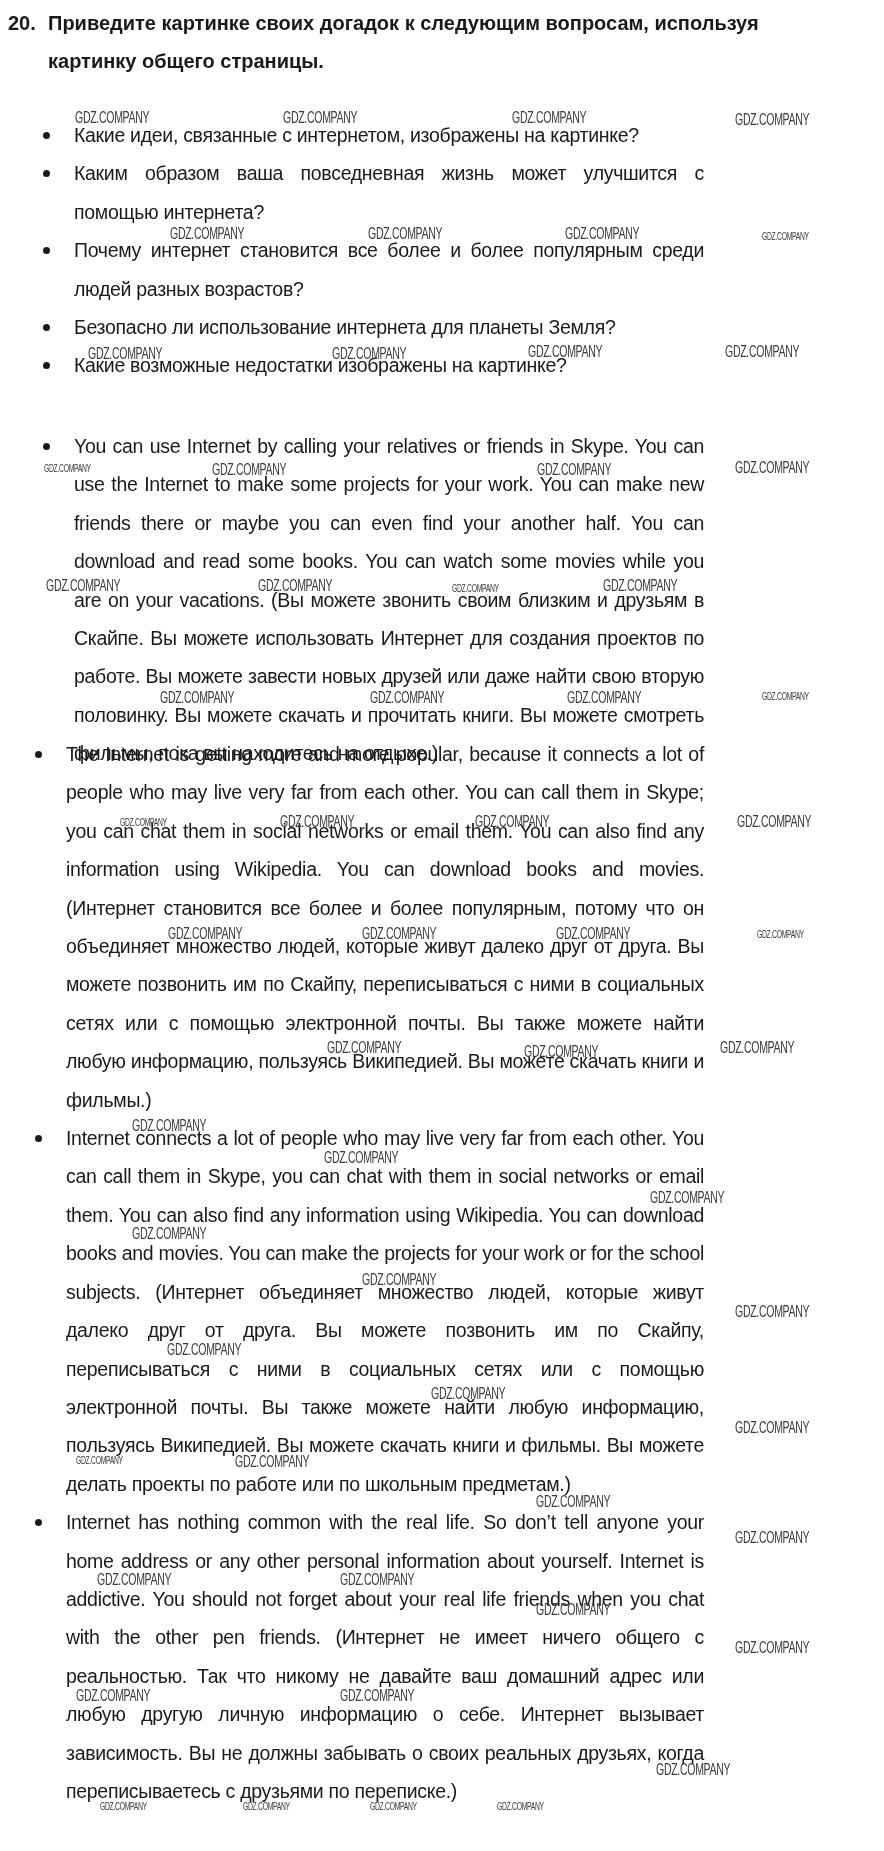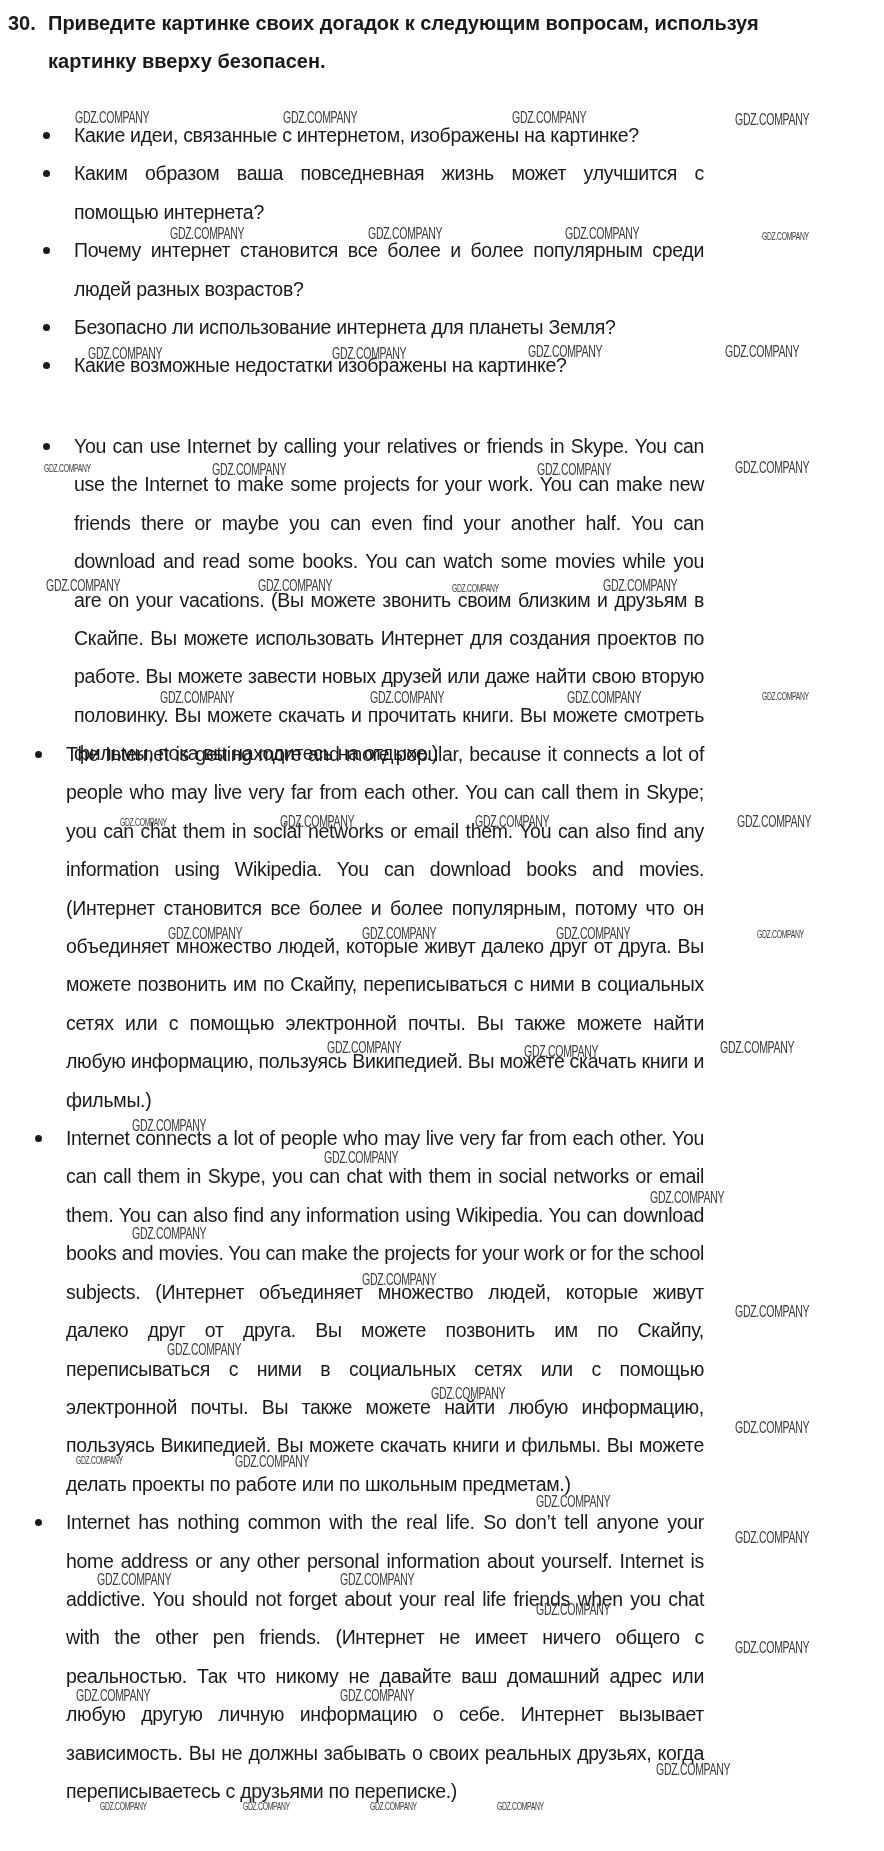--- a/index.html
+++ b/index.html
@@ -35,22 +35,22 @@
       position: absolute; font-family: "Liberation Sans", sans-serif; font-size: 17px;
       color: #3a3a3a; transform: scaleX(0.62); transform-origin: left top;
       letter-spacing: -0.5px; white-space: nowrap; pointer-events: none;
     }
     .watermark.sm { font-size: 11px; }
   </style>
 </head>
 <body>
 
 <h1 class="task-title">
-  <span class="num">30.</span><span>Приведите картинке своих догадок к следующим вопросам, используя</span><br>
-  <span class="cont">картинку вверху безопасен.</span>
+  <span class="num">20.</span><span>Приведите картинке своих догадок к следующим вопросам, используя</span><br>
+  <span class="cont">картинку общего страницы.</span>
 </h1>
 
 <ul class="list q-list" style="top:116px;">
   <li class="item"><span class="bullet"></span><span>Какие идеи, связанные с интернетом, изображены на картинке?</span></li>
   <li class="item"><span class="bullet"></span><span>Каким образом ваша повседневная жизнь может улучшится с помощью интернета?</span></li>
   <li class="item"><span class="bullet"></span><span>Почему интернет становится все более и более популярным среди людей разных возрастов?</span></li>
   <li class="item"><span class="bullet"></span><span>Безопасно ли использование интернета для планеты Земля?</span></li>
   <li class="item"><span class="bullet"></span><span>Какие возможные недостатки изображены на картинке?</span></li>
 </ul>
 

